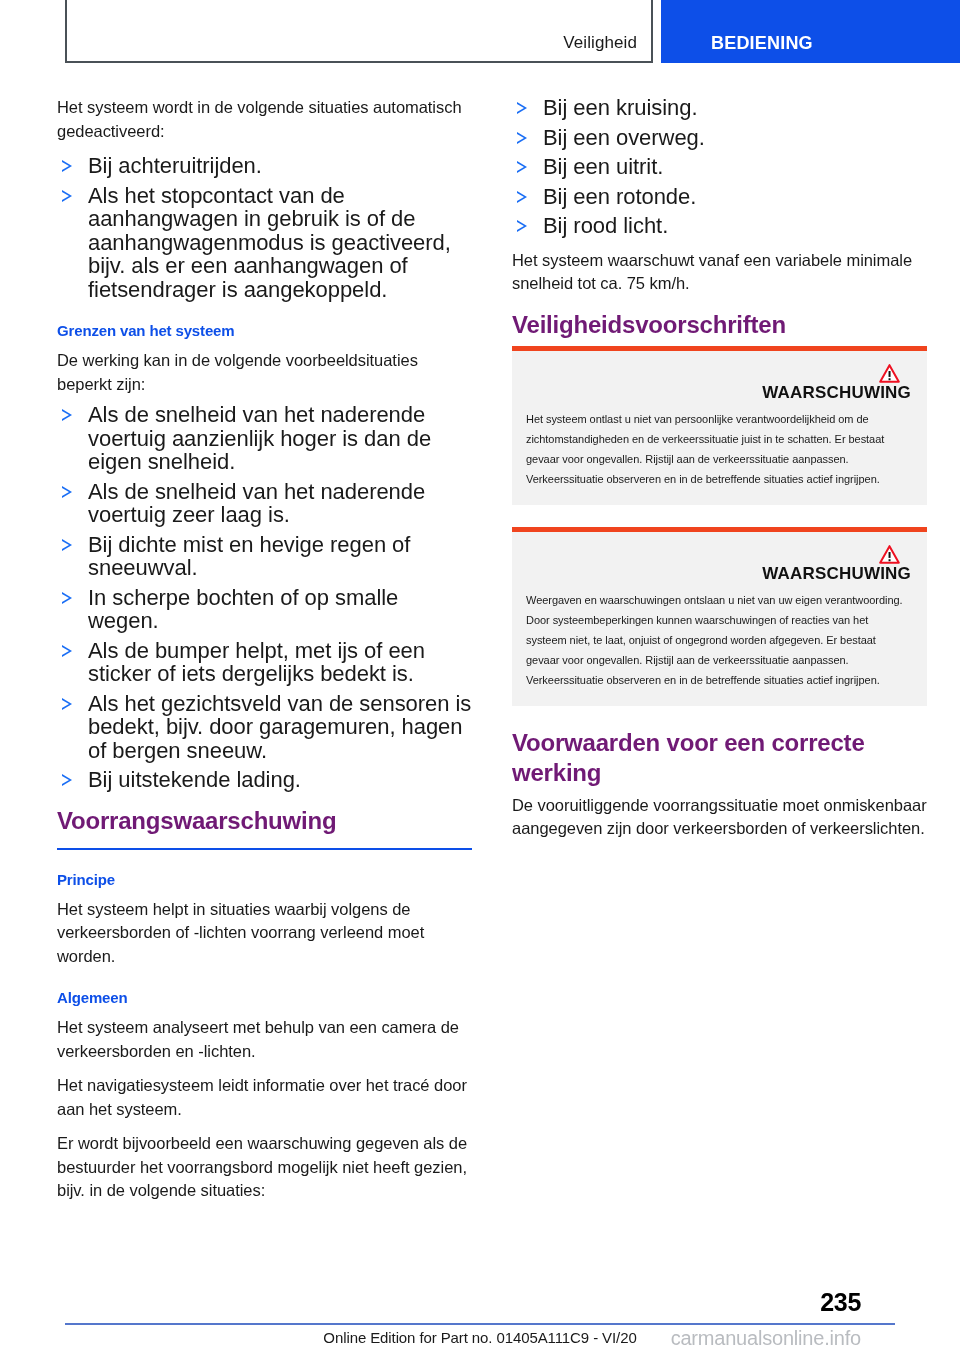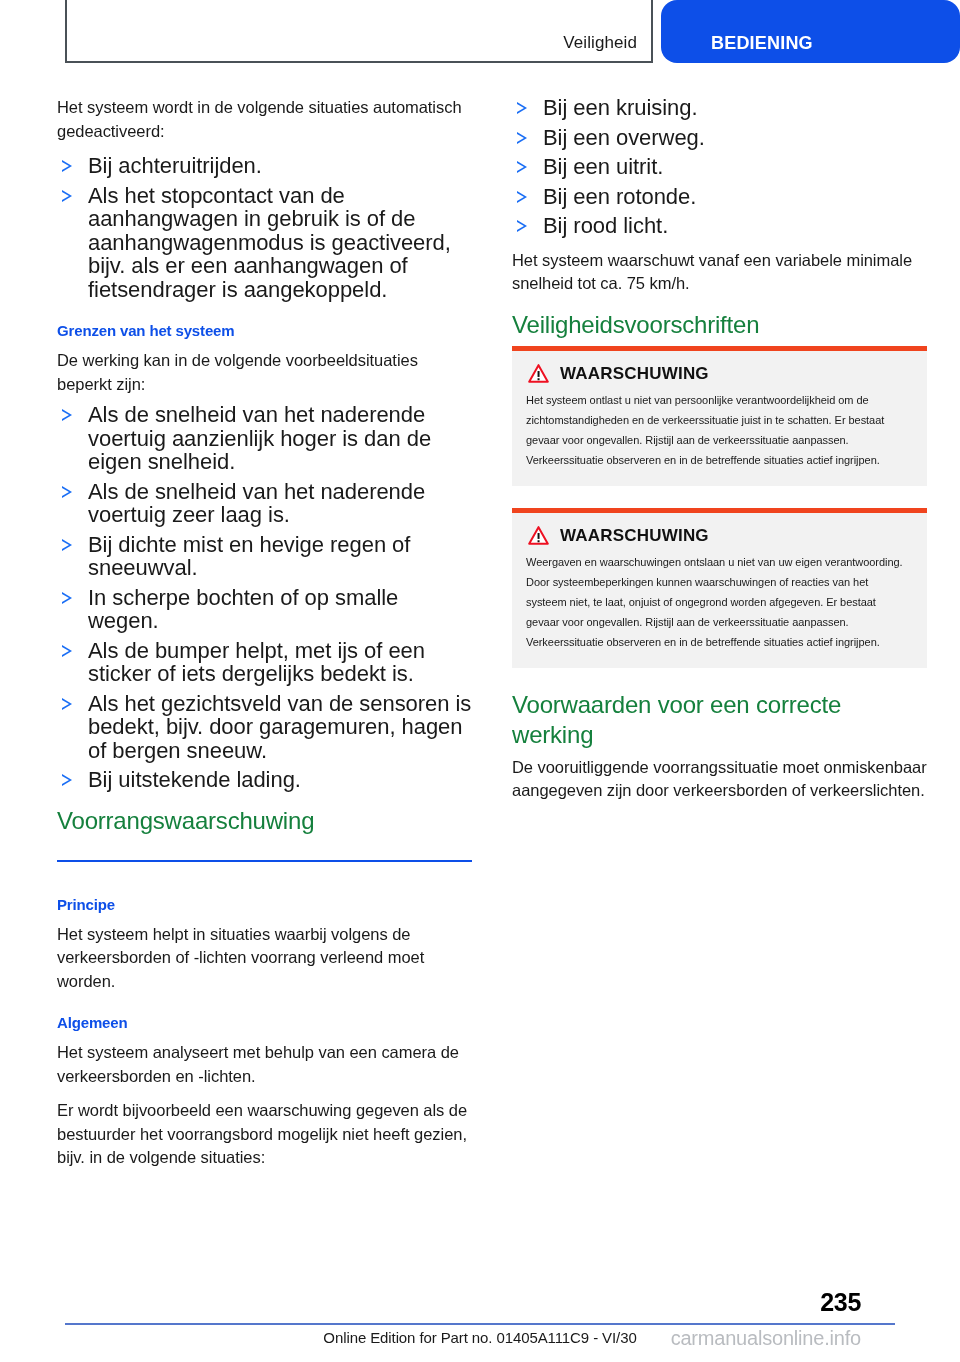--- a/index.html
+++ b/index.html
@@ -43,21 +43,20 @@
     color: #1a1a1a;
     letter-spacing: 0.1px;
   }
   .header-section-tab {
     position: absolute;
     left: 661px;
     top: 0;
     width: 299px;
     height: 63px;
     background: #0d4fe8;
-    border-radius: 16px;
   }
   .header-section-label {
     position: absolute;
     left: 50px;
     bottom: 9px;
     color: #ffffff;
     font-size: 18px;
     font-weight: bold;
     letter-spacing: 0.2px;
   }
@@ -124,31 +123,31 @@
     width: 0;
     height: 0;
     border-top: 4px solid transparent;
     border-bottom: 4px solid transparent;
     border-left: 7px solid #ffffff;
   }
 
   
   .h-section {
     font-size: 24px;
-    font-weight: normal;
-    color: #15803d;
+    font-weight: bold;
+    color: #701a75;
     line-height: 30px;
     letter-spacing: -0.2px;
     margin-top: 14px;
     margin-bottom: 6px;
   }
   .h-section.with-rule {
     border-bottom: 2.5px solid #0d4fe8;
-    padding-bottom: 24px;
-    margin-bottom: 29px;
+    padding-bottom: 12px;
+    margin-bottom: 16px;
   }
   .h-sub {
     font-size: 15px;
     font-weight: bold;
     color: #0d4fe8;
     line-height: 27px;
     letter-spacing: -0.15px;
     margin-top: 16px;
     margin-bottom: 5px;
   }
@@ -157,23 +156,24 @@
   .warning-box {
     background: #f2f2f2;
     border-top: 5px solid #f0441e;
     padding: 13px 16px 16px 14px;
     box-sizing: border-box;
     margin-bottom: 22px;
     margin-top: 4px;
   }
   .warning-head {
     display: flex;
-    align-items: center;
+    align-items: flex-end;
     margin-bottom: 6px;
     padding-left: 2px;
+    flex-direction: column;
   }
   .warn-icon {
     width: 21px;
     height: 19px;
     margin-right: 11px;
     flex: 0 0 auto;
   }
   .warning-title {
     font-size: 17px;
     font-weight: bold;
@@ -295,20 +295,21 @@
       </li>
     </ul>
 
     <h2 class="h-section with-rule">Voorrangswaarschuwing</h2>
 
     <h3 class="h-sub">Principe</h3>
     <p class="para">Het systeem helpt in situaties waarbij volgens de verkeersborden of -lichten voorrang verleend moet worden.</p>
 
     <h3 class="h-sub">Algemeen</h3>
     <p class="para">Het systeem analyseert met behulp van een camera de verkeersborden en -lichten.</p>
+    <p class="para">Het navigatiesysteem leidt informatie over het tracé door aan het systeem.</p>
     <p class="para">Er wordt bijvoorbeeld een waarschuwing gegeven als de bestuurder het voorrangsbord mogelijk niet heeft gezien, bijv. in de volgende situaties:</p>
   </div>
 
   <div class="col col-right">
 
     <ul class="bullet-list">
       <li class="bullet-item">
         <span class="bullet-marker"></span>
         <span>Bij een kruising.</span>
       </li>
@@ -360,15 +361,15 @@
 
     <h2 class="h-section">Voorwaarden voor een correcte werking</h2>
     <p class="para">De vooruitliggende voorrangssituatie moet onmiskenbaar aangegeven zijn door verkeersborden of verkeerslichten.</p>
   </div>
 
 </div>
 
 <div class="footer">
   <div class="footer-rule"></div>
   <span class="page-number">235</span>
-  <div class="footer-edition">Online Edition for Part no. 01405A111C9 - VI/30</div>
+  <div class="footer-edition">Online Edition for Part no. 01405A111C9 - VI/20</div>
   <div class="watermark">carmanualsonline.info</div>
 </div>
 
 </body></html>

